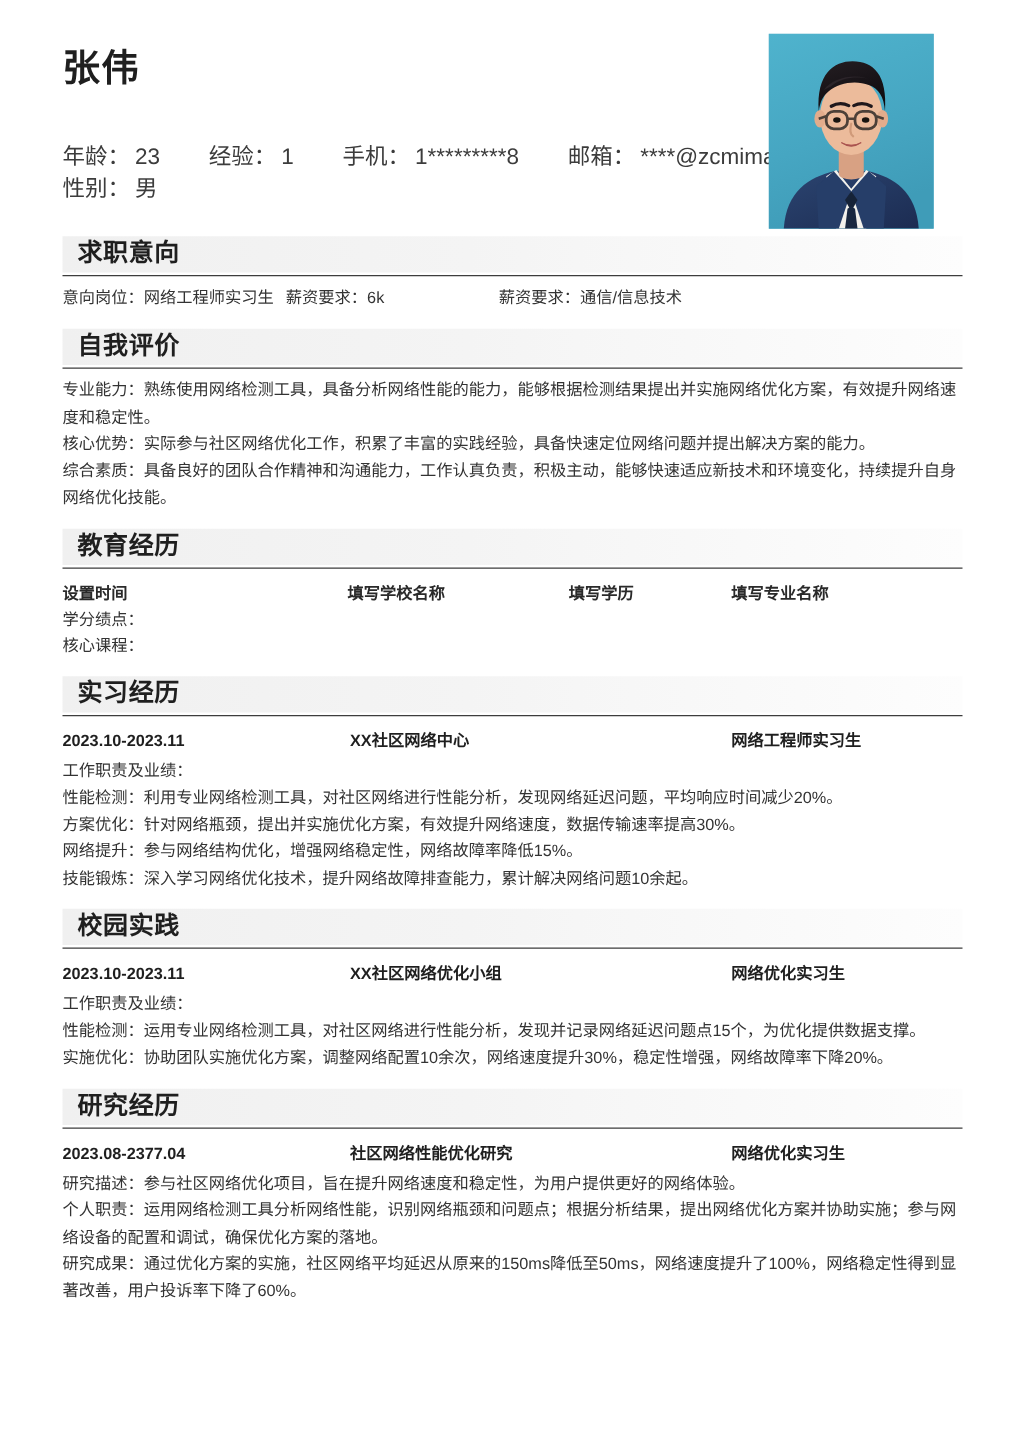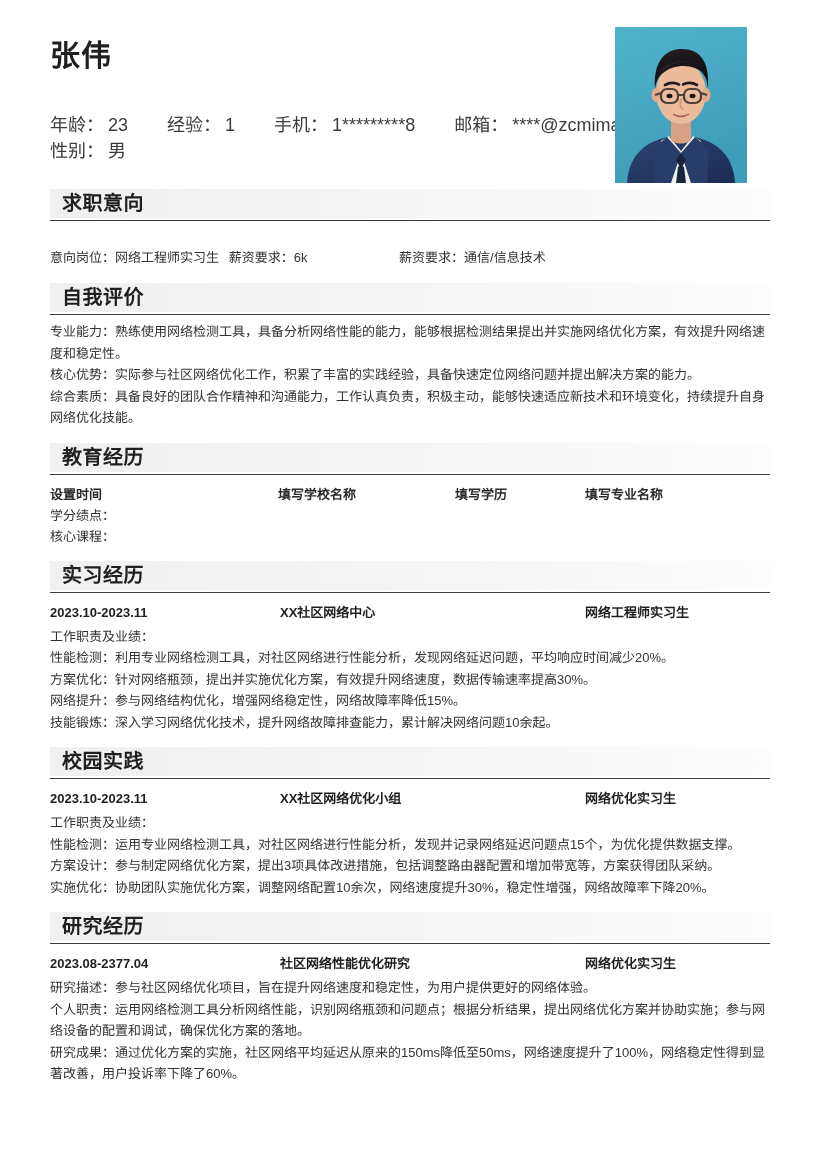--- a/index.html
+++ b/index.html
@@ -99,21 +99,21 @@
     text-align: left;
   }
 
   
   .intent-row {
     font-size: 13px;
     color: #333;
     line-height: 22px;
     white-space: nowrap;
   }
-  .intent-a { display: inline-block; margin-top: 20px; }
+  .intent-a { display: inline-block; }
   .intent-b { display: inline-block; margin-left: 6px; }
   .intent-c { display: inline-block; margin-left: 88px; }
 
   
   .edu-head-row {
     position: relative;
     height: 21px;
     font-size: 13px;
     font-weight: bold;
     color: #2a2a2a;
@@ -301,21 +301,20 @@
     <div class="rule"></div>
     <div class="section-body">
       <div class="exp-row">
         <span class="exp-date">2023.10-2023.11</span>
         <span class="exp-org">XX社区网络优化小组</span>
         <span class="exp-role">网络优化实习生</span>
       </div>
       <div class="bullets">
         <p class="bullet">工作职责及业绩：</p>
         <p class="bullet">性能检测：运用专业网络检测工具，对社区网络进行性能分析，发现并记录网络延迟问题点15个，为优化提供数据支撑。</p>
-        <p class="bullet">方案设计：参与制定网络优化方案，提出3项具体改进措施，包括调整路由器配置和增加带宽等，方案获得团队采纳。</p>
         <p class="bullet">实施优化：协助团队实施优化方案，调整网络配置10余次，网络速度提升30%，稳定性增强，网络故障率下降20%。</p>
       </div>
     </div>
   </div>
 
   <div class="section">
     <div class="section-head">
       <div class="section-title">研究经历</div>
     </div>
     <div class="rule"></div>

